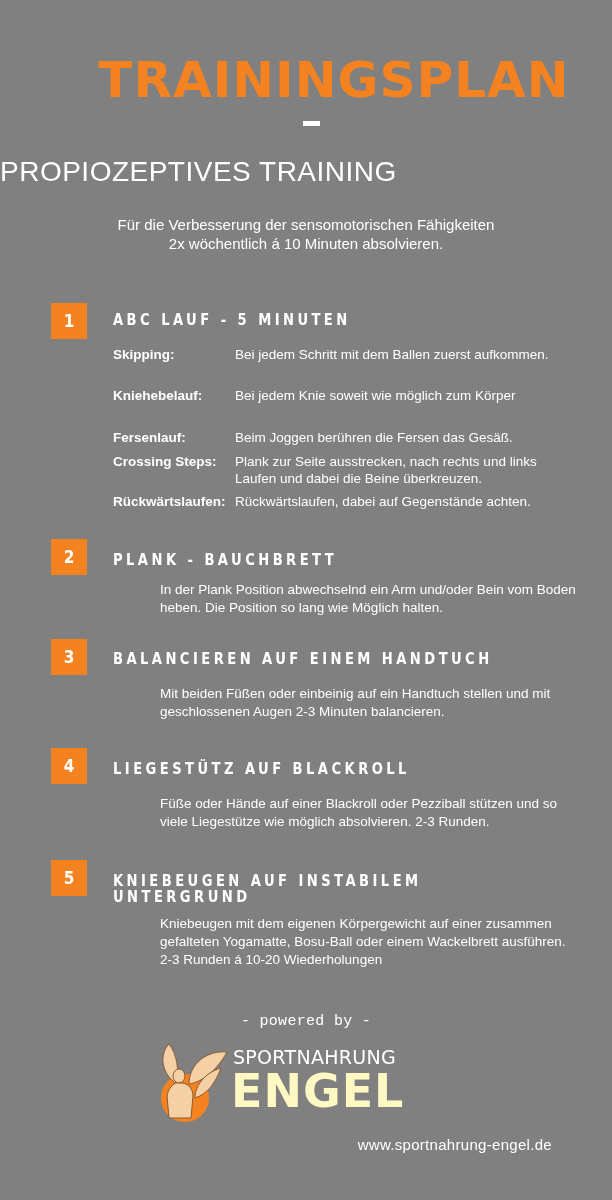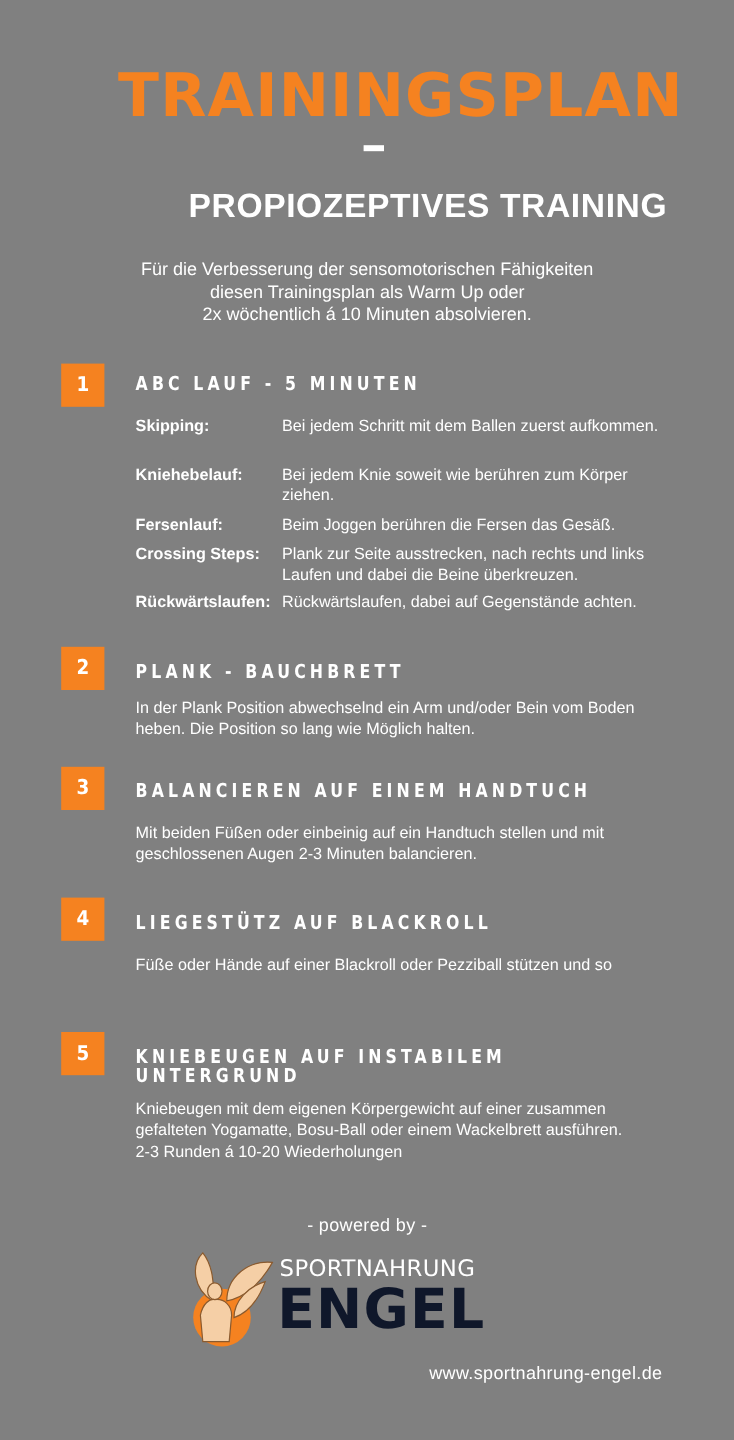--- a/index.html
+++ b/index.html
@@ -21,22 +21,22 @@
     color: #f58220;
     line-height: 56px;
     margin-left: 28px;
   }
   .dash {
     position: absolute; left: 303px; top: 121px; width: 17px; height: 5px;
     background: #ffffff;
   }
   .subtitle {
     position: absolute; left: 0; top: 155px; width: 556px;
-    text-align: right;
-    font-size: 28px; font-weight: bold; letter-spacing: 0.5px;
+    text-align: left;
+    font-size: 28px; font-weight: normal; letter-spacing: 0.5px;
     line-height: 34px;
   }
   .intro {
     position: absolute; left: 0; top: 215px; width: 612px;
     text-align: center;
     font-size: 15px; line-height: 19px;
   }
   .intro div { white-space: nowrap; }
   .section { position: absolute; left: 0; width: 612px; }
   .badge {
@@ -51,72 +51,70 @@
     font-family: "DejaVu Sans", sans-serif; font-weight: bold;
     font-size: 16px; letter-spacing: 4.2px;
     line-height: 17px; color: #fff;
     transform: scaleX(0.82); transform-origin: left center;
     white-space: nowrap;
   }
   .body-text {
     position: absolute; left: 113px; width: 480px;
     font-size: 13.5px; line-height: 18px; color: #fff;
   }
-  .body-text div { white-space: nowrap; }
+  .body-text div { white-space: nowrap; margin-left: 47px; }
   .drill { position: absolute; left: 113px; width: 480px; font-size: 13.5px; line-height: 17px; }
   .drill-row { position: absolute; left: 0; width: 480px; }
   .drill-label { position: absolute; left: 0; font-weight: bold; white-space: nowrap; }
   .drill-desc { position: absolute; left: 122px; white-space: nowrap; }
   .powered {
     position: absolute; left: 0; top: 1013px; width: 612px; text-align: center;
-    font-size: 15px; letter-spacing: 0.3px;
+    font-size: 15px; letter-spacing: 0.3px; font-family: Liberation Mono, monospace;
   }
   .logo { position: absolute; left: 155px; top: 1040px; width: 300px; height: 85px; }
   .logo-text1 {
     position: absolute; left: 78px; top: 6px;
     font-family: "DejaVu Sans", sans-serif; font-weight: normal; font-size: 19px;
     letter-spacing: 0.3px; color: #fff; white-space: nowrap;
   }
   .logo-text2 {
     position: absolute; left: 76px; top: 24px;
     font-family: "DejaVu Sans", sans-serif; font-weight: bold; font-size: 46px;
-    color: #0f172a; line-height: 54px; white-space: nowrap; letter-spacing: 1px;
+    color: #fef9c3; line-height: 54px; white-space: nowrap; letter-spacing: 1px;
   }
   .url {
     position: absolute; left: 0; top: 1136px; width: 552px; text-align: right;
     font-size: 15px; letter-spacing: 0.3px;
   }
 </style>
 </head>
 <body>
 
 <div class="title">TRAININGSPLAN</div>
 <div class="dash"></div>
 <div class="subtitle">PROPIOZEPTIVES TRAINING</div>
 <div class="intro">
   <div>Für die Verbesserung der sensomotorischen Fähigkeiten</div>
-  <div>diesen Trainingsplan als Warm Up oder</div>
   <div>2x wöchentlich á 10 Minuten absolvieren.</div>
 </div>
 
 <div class="section" style="top:301px;">
   <div class="badge" style="top:2px;">1</div>
   <div class="heading" style="top:10px;">ABC LAUF - 5 MINUTEN</div>
   <div class="drill" style="top:45px;">
     <div class="drill-row" style="top:0;">
       <span class="drill-label">Skipping:</span>
       <span class="drill-desc">
         <div>Bei jedem Schritt mit dem Ballen zuerst aufkommen.</div>
       </span>
     </div>
     <div class="drill-row" style="top:41px;">
       <span class="drill-label">Kniehebelauf:</span>
       <span class="drill-desc">
-        <div>Bei jedem Knie soweit wie berühren zum Körper</div>
-        <div>ziehen.</div>
+        <div>Bei jedem Knie soweit wie möglich zum Körper</div>
       </span>
     </div>
     <div class="drill-row" style="top:83px;">
       <span class="drill-label">Fersenlauf:</span>
       <span class="drill-desc">
         <div>Beim Joggen berühren die Fersen das Gesäß.</div>
       </span>
     </div>
     <div class="drill-row" style="top:107px;">
       <span class="drill-label">Crossing Steps:</span>
@@ -150,20 +148,21 @@
     <div>Mit beiden Füßen oder einbeinig auf ein Handtuch stellen und mit</div>
     <div>geschlossenen Augen 2-3 Minuten balancieren.</div>
   </div>
 </div>
 
 <div class="section" style="top:746px;">
   <div class="badge" style="top:2px;">4</div>
   <div class="heading" style="top:14px;">LIEGESTÜTZ AUF BLACKROLL</div>
   <div class="body-text" style="top:49px;">
     <div>Füße oder Hände auf einer Blackroll oder Pezziball stützen und so</div>
+    <div>viele Liegestütze wie möglich absolvieren. 2-3 Runden.</div>
   </div>
 </div>
 
 <div class="section" style="top:858px;">
   <div class="badge" style="top:2px;">5</div>
   <div class="heading" style="top:14px;">KNIEBEUGEN AUF INSTABILEM</div>
   <div class="heading" style="top:30px;">UNTERGRUND</div>
   <div class="body-text" style="top:57px;">
     <div>Kniebeugen mit dem eigenen Körpergewicht auf einer zusammen</div>
     <div>gefalteten Yogamatte, Bosu-Ball oder einem Wackelbrett ausführen.</div>

